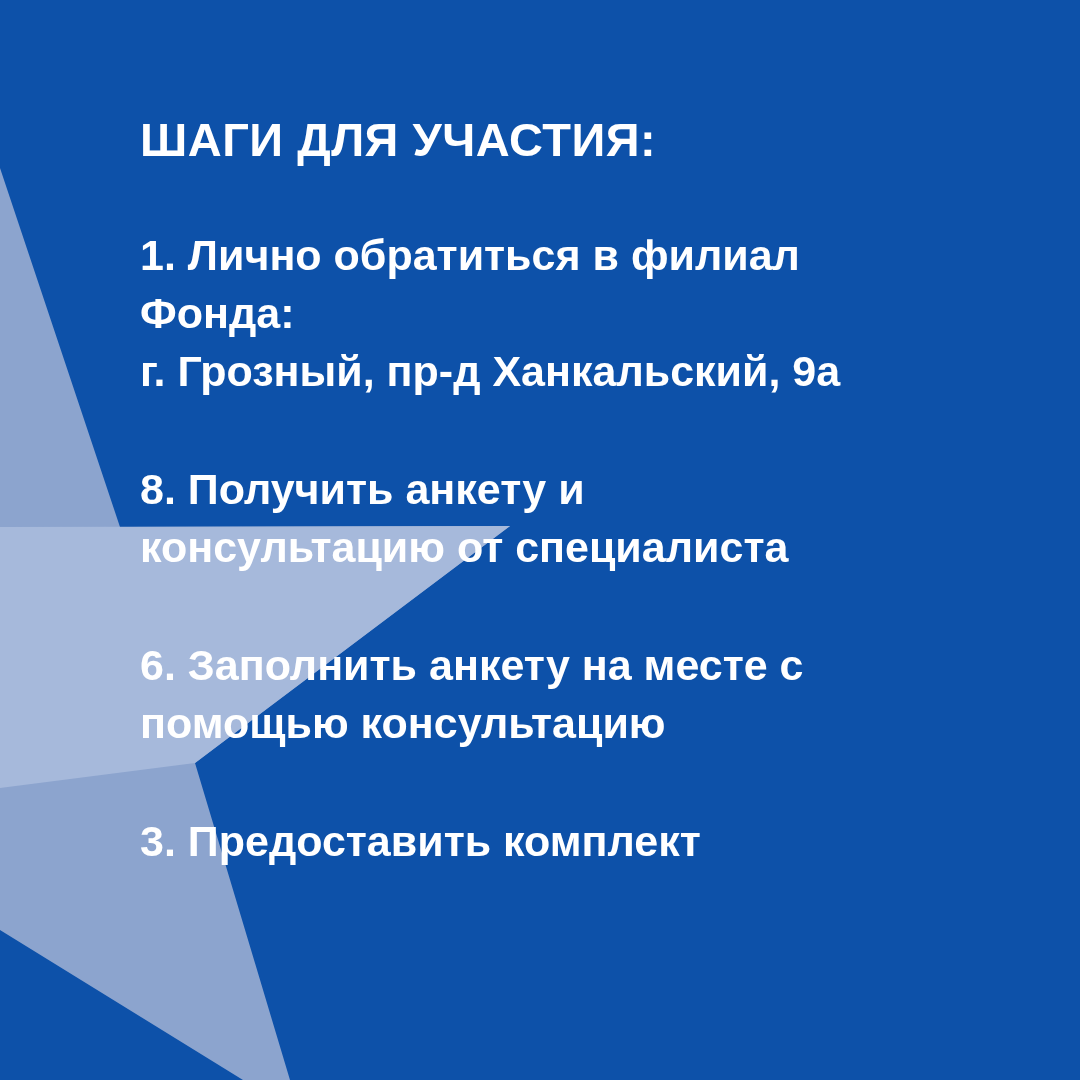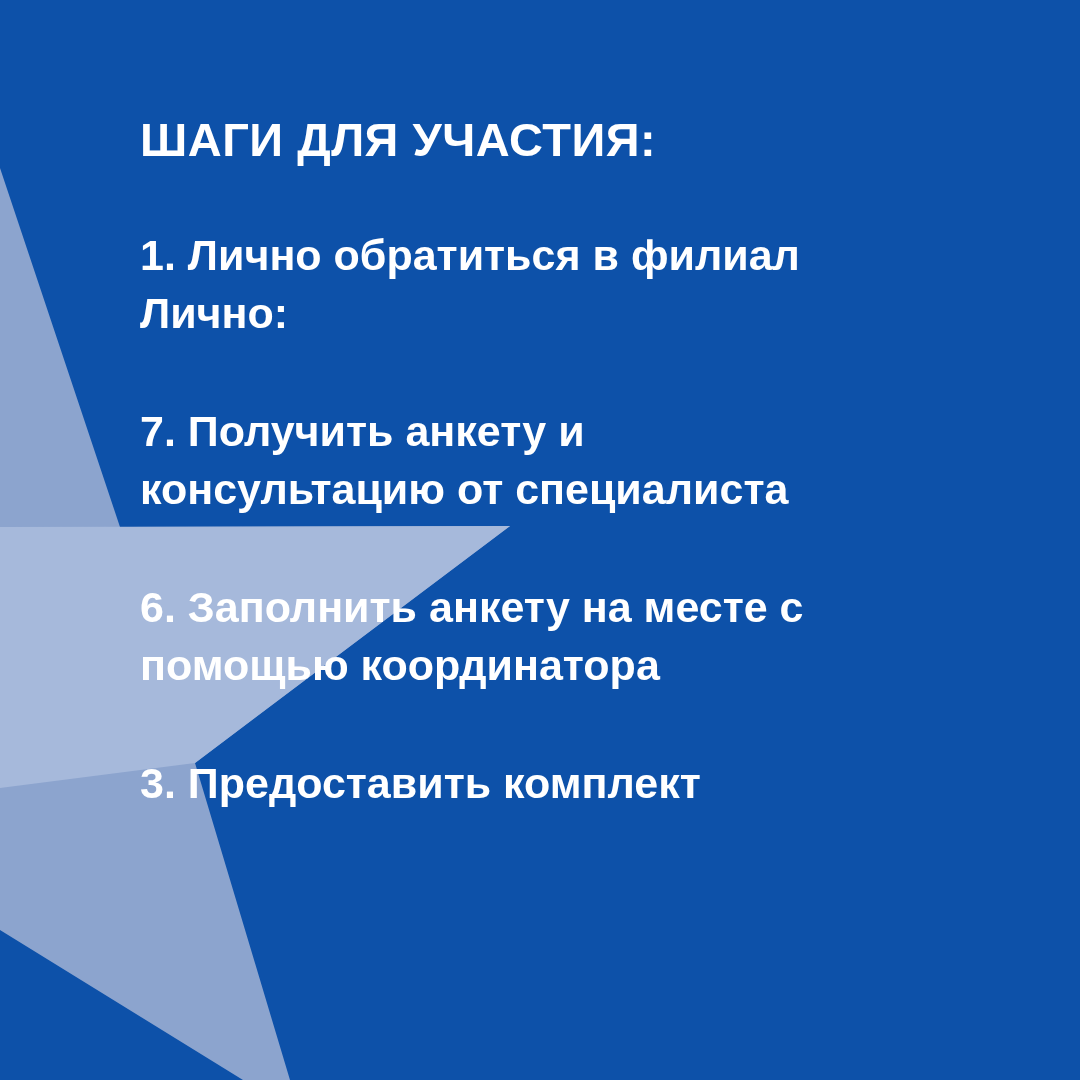--- a/index.html
+++ b/index.html
@@ -64,31 +64,32 @@
       <polygon points="961,1080 1001,950 1041,800 1080,702 1080,758 1062,818 1025,950 988,1080" fill="#1A5CB5"></polygon>
       <polygon points="988,1080 1025,950 1062,818 1080,758 1080,838 1058,905 1020,1080" fill="#BCCCE7"></polygon>
     </g>
   </svg>
 
   <div class="content">
     <h1 class="title">ШАГИ ДЛЯ УЧАСТИЯ:</h1>
 
     <div class="step">
       <div class="step-line">1. Лично обратиться в филиал</div>
-      <div class="step-line">Лично:</div>
+      <div class="step-line">Фонда:</div>
+      <div class="step-line">г. Грозный, пр-д Ханкальский, 9а</div>
     </div>
 
     <div class="step">
-      <div class="step-line">7. Получить анкету и</div>
+      <div class="step-line">8. Получить анкету и</div>
       <div class="step-line">консультацию от специалиста</div>
     </div>
 
     <div class="step">
       <div class="step-line">6. Заполнить анкету на месте с</div>
-      <div class="step-line">помощью координатора</div>
+      <div class="step-line">помощью консультацию</div>
     </div>
 
     <div class="step">
       <div class="step-line">3. Предоставить комплект</div>
     </div>
   </div>
 
 </div>
 
 </body></html>

